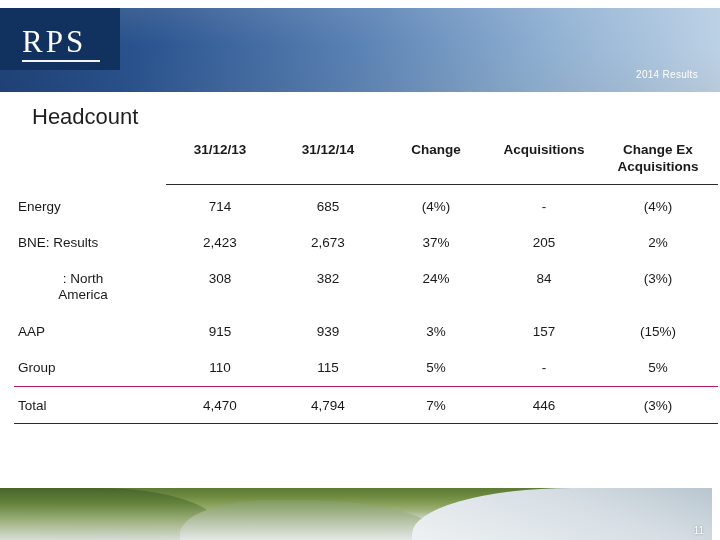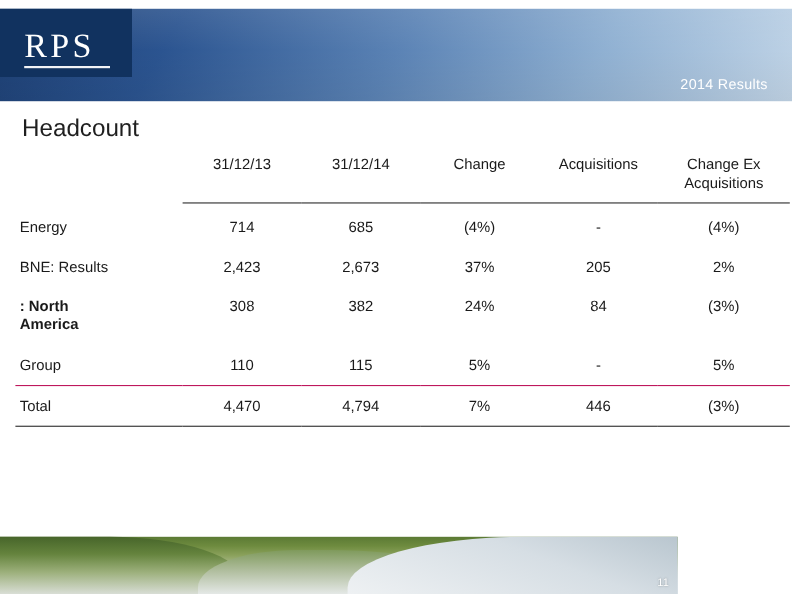--- a/index.html
+++ b/index.html
@@ -64,28 +64,28 @@
     height: 2px;
     background: #ffffff;
     opacity: 0.95;
   }
 
   .results-label {
     position: absolute;
     right: 22px;
     top: 61px;
     color: #ffffff;
-    font-size: 13px;
+    font-size: 10px;
     letter-spacing: 0.3px;
   }
 
   
   .page-title {
     position: absolute;
-    left: 20px;
+    left: 32px;
     top: 104px;
     font-size: 22px;
     color: #1f1f1f;
     font-weight: 400;
   }
 
   
   .table-wrap {
     position: absolute;
     left: 14px;
@@ -99,21 +99,21 @@
     font-size: 13.5px;
     color: #1a1a1a;
   }
   table.data col.c-label { width: 152px; }
   table.data col.c-num   { width: 108px; }
   table.data col.c-chg   { width: 108px; }
   table.data col.c-acq   { width: 108px; }
   table.data col.c-cex   { width: 120px; }
 
   table.data th {
-    font-weight: 400;
+    font-weight: 700;
     text-align: center;
     vertical-align: top;
     padding: 2px 6px 8px 6px;
     border-bottom: 1px solid #2b2b2b;
     line-height: 1.25;
   }
   table.data th.blank {
     border-bottom: none;
   }
   table.data th.lefted {
@@ -124,43 +124,42 @@
     padding: 10px 6px;
     text-align: center;
     vertical-align: top;
     line-height: 1.2;
   }
   table.data td.label {
     text-align: left;
     padding-left: 4px;
   }
   table.data td.label.indent {
-    text-align: left;
+    text-align: center;
     padding-right: 18px;
-    font-weight: bold;
   }
   table.data tr.row-rule td {
     border-bottom: 1px solid #be185d;
   }
   table.data tr.total td {
     padding-top: 11px;
     padding-bottom: 9px;
     border-bottom: 1px solid #2b2b2b;
   }
   table.data tr.gap td {
     height: 4px;
     padding: 0;
   }
 
   
   .footer-band {
     position: absolute;
     left: 0;
     bottom: 0;
-    width: 616px;
+    width: 712px;
     height: 52px;
     background:
       radial-gradient(ellipse 160px 40px at 110px 48px, #cfd9df 0%, rgba(207,217,223,0) 70%),
       radial-gradient(ellipse 190px 44px at 420px 54px, #e2e9ee 0%, rgba(226,233,238,0) 70%),
       radial-gradient(ellipse 200px 40px at 640px 52px, #cdd8e0 0%, rgba(205,216,224,0) 70%),
       linear-gradient(180deg, #5b7a34 0%, #6e8b3f 16%, #8aa15b 32%, #a9b98a 48%, #c8d2bb 62%, #dfe5e2 78%, #eef1f2 100%);
   }
   .footer-band .hill-left {
     position: absolute;
     left: -10px;
@@ -273,20 +272,28 @@
             <span>: North</span><br>
             <span>America</span>
           </td>
           <td>308</td>
           <td>382</td>
           <td>24%</td>
           <td>84</td>
           <td>(3%)</td>
         </tr>
 
+        <tr>
+          <td class="label">AAP</td>
+          <td>915</td>
+          <td>939</td>
+          <td>3%</td>
+          <td>157</td>
+          <td>(15%)</td>
+        </tr>
 
         <tr class="row-rule">
           <td class="label">Group</td>
           <td>110</td>
           <td>115</td>
           <td>5%</td>
           <td>-</td>
           <td>5%</td>
         </tr>
 

